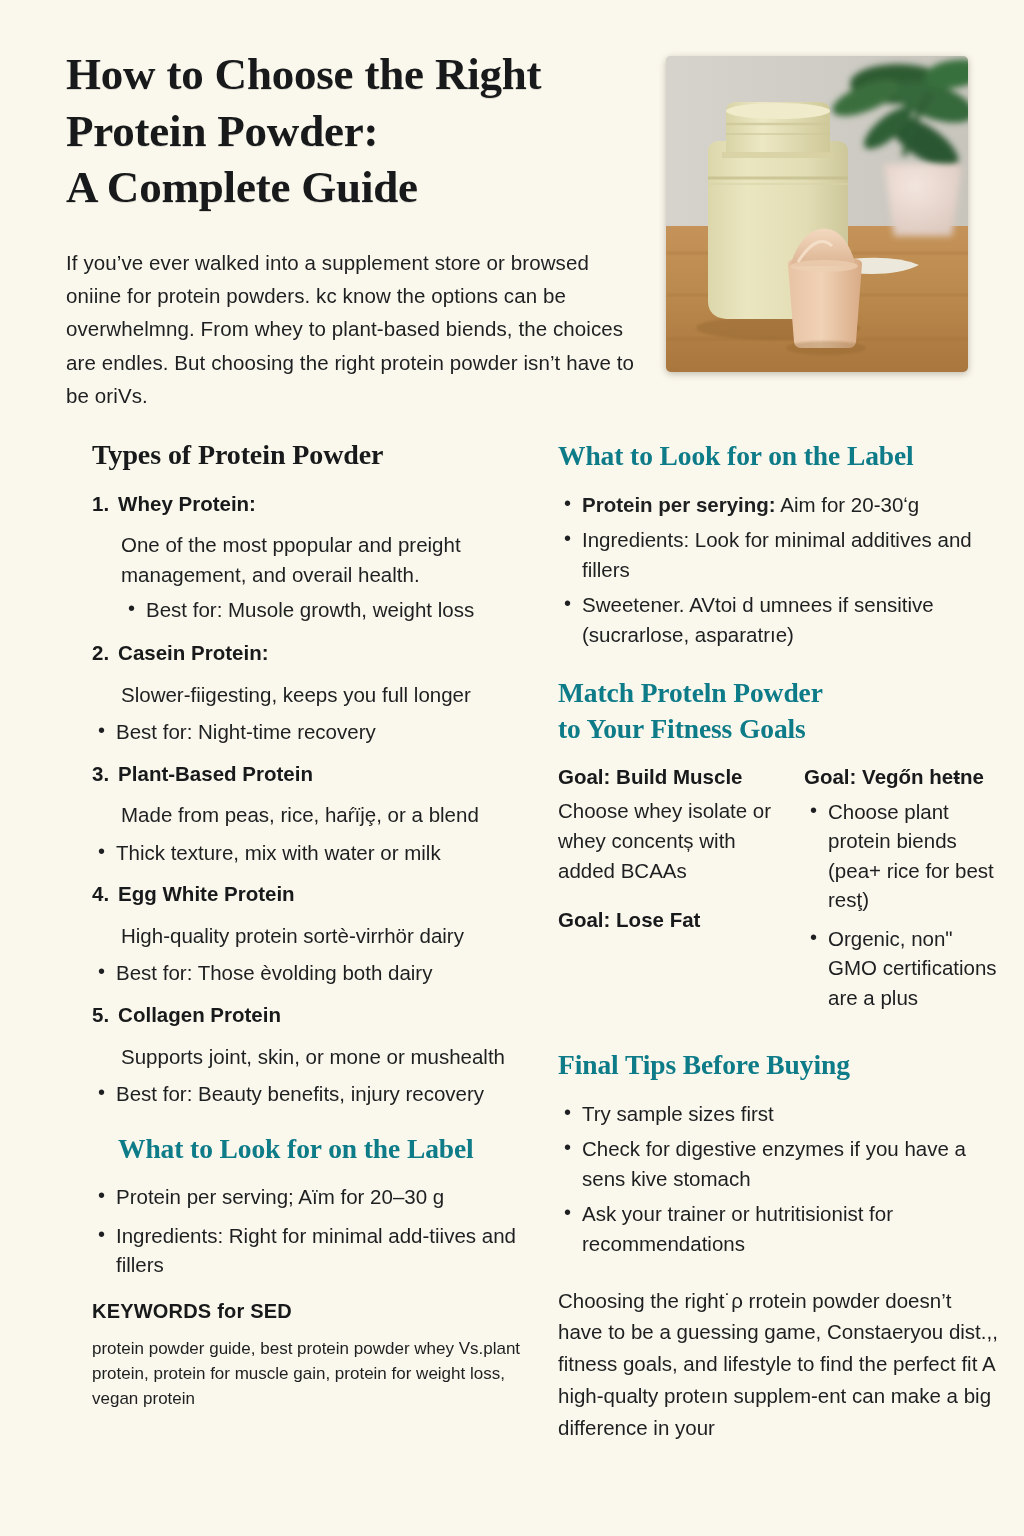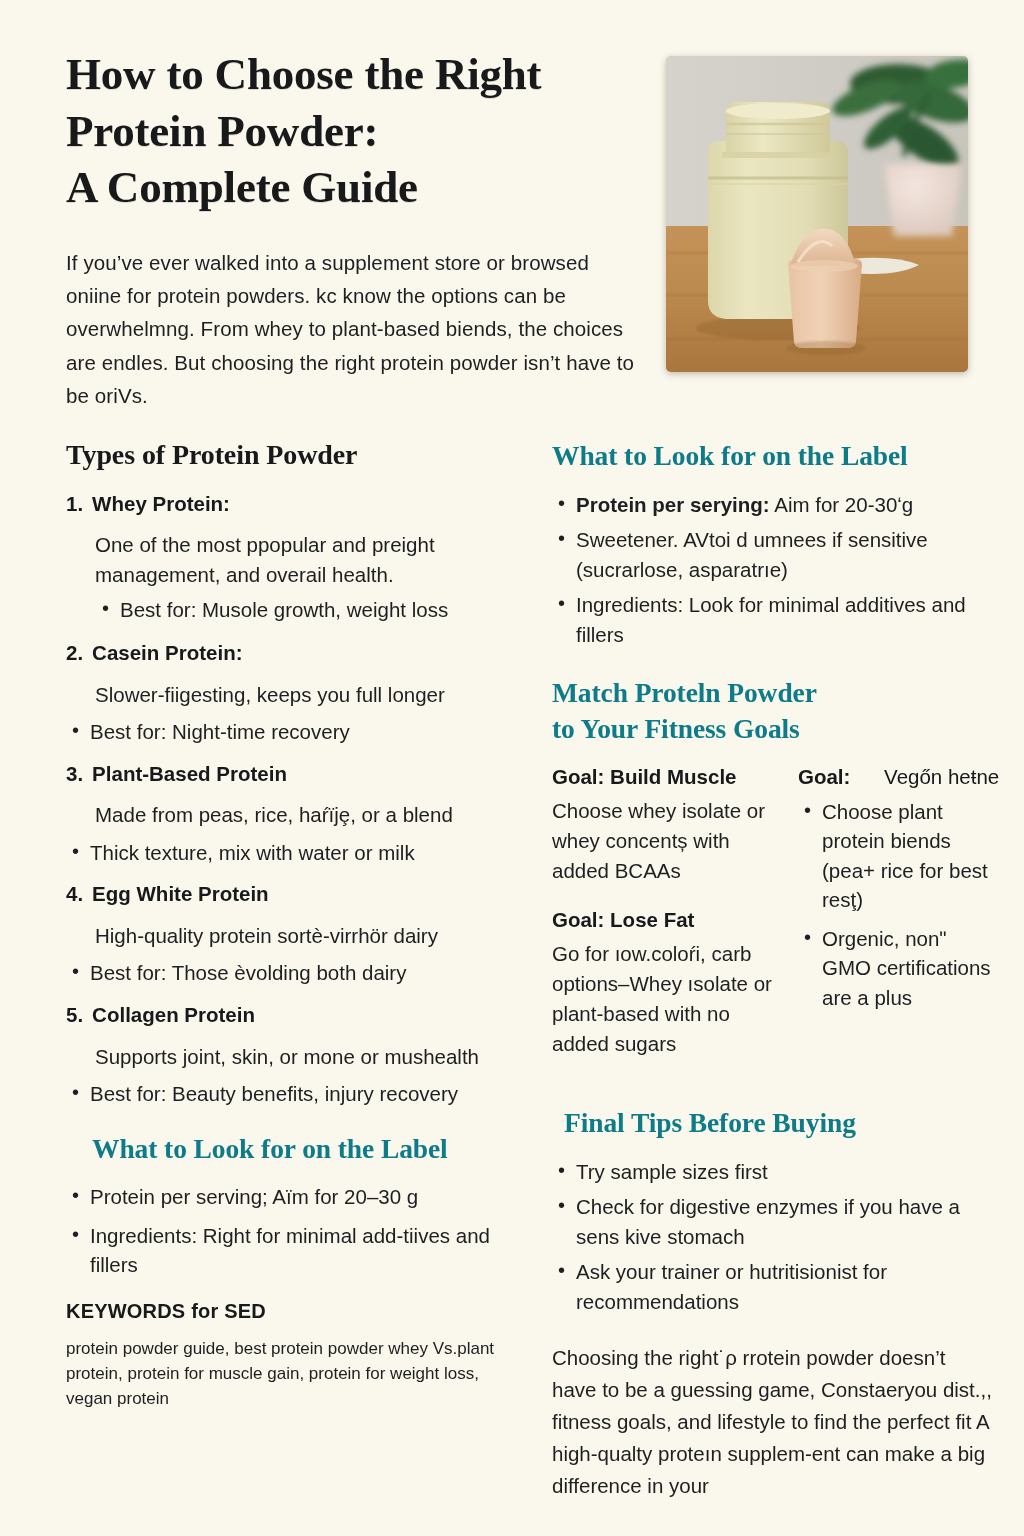--- a/index.html
+++ b/index.html
@@ -59,24 +59,23 @@
     border-radius: 5px;
     overflow: hidden;
     box-shadow: 0 2px 7px rgba(60,45,25,0.30);
     background: #cfc9bd;
   }
   .hero svg { display: block; width: 100%; height: 100%; }
 
   
   .columns {
     display: flex;
-    padding: 0 38px 0 66px;
+    padding: 0 38px 0 92px;
     margin-top: 26px;
     box-sizing: border-box;
-    gap: 20px;
   }
   .col-left { width: 458px; flex: 0 0 458px; }
   .col-right { width: 442px; flex: 0 0 442px; padding-left: 8px;}
 
   h2.serif-dark {
     font-family: "Liberation Serif", "DejaVu Serif", serif;
     font-weight: bold;
     font-size: 28px;
     line-height: 1.2;
     color: #17191a;
@@ -169,21 +168,21 @@
   }
   .goals .g-col { flex: 1 1 0; min-width: 0; }
   .goals .g-col.narrow { flex: 0 0 196px; }
   .goal-head {
     font-size: 20.5px;
     font-weight: bold;
     margin-bottom: 5px;
     line-height: 1.35;
     white-space: nowrap;
   }
-  .goal-head .reg { font-weight: normal; margin-left: 28px; }
+  .goal-head .reg { font-weight: bold; }
   .goal-body {
     font-size: 20.5px;
     line-height: 1.47;
     color: #1d1f20;
     margin-bottom: 20px;
   }
 
   .closing {
     margin-top: 26px;
     font-size: 20.5px;
@@ -377,54 +376,53 @@
       </div>
 
     </div>
 
     <div class="col-right">
 
       <h2 class="serif-teal">What to Look for on the Label</h2>
 
       <ul class="bullets tight">
         <li><b>Protein per serying:</b><span> Aim for 20-30ʻg</span></li>
+        <li><span>Ingredients: Look for minimal additives and fillers</span></li>
         <li><span>Sweetener. AVtoi d umnees if sensitive (sucrarlose, asparatrıe)</span></li>
-        <li><span>Ingredients: Look for minimal additives and fillers</span></li>
       </ul>
 
       <div class="rc-gap"></div>
 
       <h2 class="serif-teal">
         <span>Match Proteln Powder</span><br>
         <span>to Your Fitness Goals</span>
       </h2>
 
       <div class="goals">
 
         <div class="g-col">
           <div class="goal-head">Goal: Build Muscle</div>
           <div class="goal-body">Choose whey isolate or whey concentș with added BCAAs</div>
 
           <div class="goal-head">Goal: Lose Fat</div>
-          <div class="goal-body">Go for ıow.coloŕi, carb options–Whey ısolate or plant-based with no added sugars</div>
         </div>
 
         <div class="g-col narrow">
           <div class="goal-head">
             <span>Goal:</span><span class="reg"> Vegőn heŧne</span>
           </div>
           <ul class="bullets" style="margin-top:6px;">
             <li>Choose plant protein biends (pea+ rice for best resţ)</li>
             <li>Orgenic, nonʺ GMO certifications are a plus</li>
           </ul>
         </div>
 
       </div>
 
-      <h2 class="serif-teal" style="margin-top:26px;margin-left:12px;">Final Tips Before Buying</h2>
+      <h2 class="serif-teal" style="margin-top:26px;">Final Tips Before Buying</h2>
 
       <ul class="bullets tight">
         <li>Try sample sizes first</li>
         <li>Check for digestive enzymes if you have a sens kive stomach</li>
         <li>Ask your trainer or hutritisionist for recommendations</li>
       </ul>
 
       <p class="closing">Choosing the right˙ρ rrotein powder doesn’t have to be a guessing game, Constaeryou dist.,, fitness goals, and lifestyle to find the perfect fit  A high-qualty proteın supplem-ent can make a big difference in your</p>
 
     </div>

